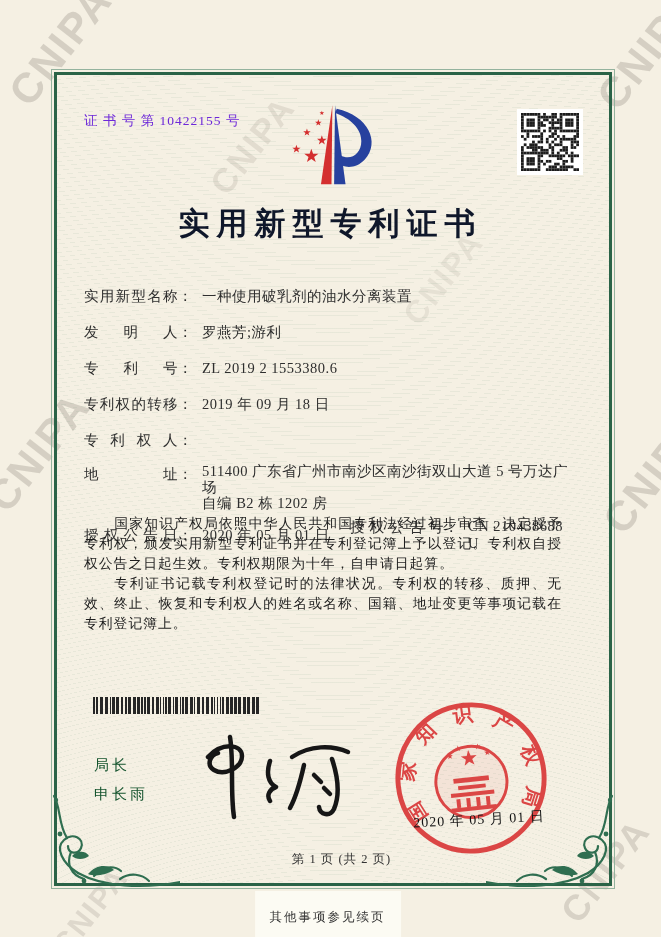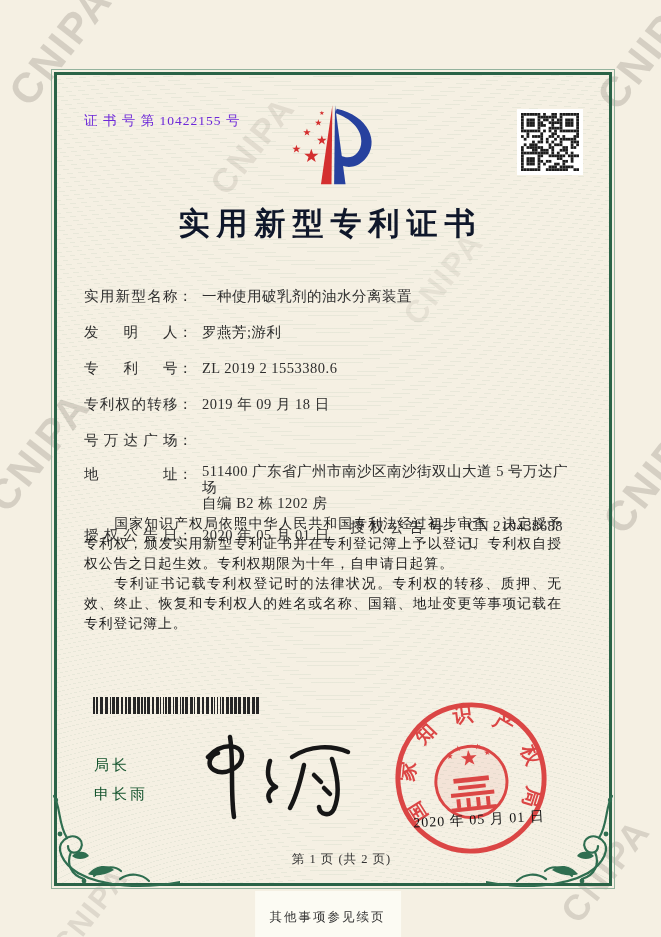--- a/index.html
+++ b/index.html
@@ -394,21 +394,21 @@
       <span class="lab">专利号</span>
         <span class="colon">：</span>
       <span class="val">ZL 2019 2 1553380.6</span>
     </div>
     <div class="row">
       <span class="lab">专利权的转移</span>
         <span class="colon">：</span>
       <span class="val">2019 年 09 月 18 日</span>
     </div>
     <div class="row">
-      <span class="lab">号万达广场</span>
+      <span class="lab">专利权人</span>
         <span class="colon">：</span>
     </div>
     <div class="row addr">
       <span class="lab">地址</span>
         <span class="colon">：</span>
       <span class="val"><span>511400 广东省广州市南沙区南沙街双山大道 5 号万达广场</span><br>
         <span>自编 B2 栋 1202 房</span></span>
     </div>
     <div class="row">
       <span class="pair">

